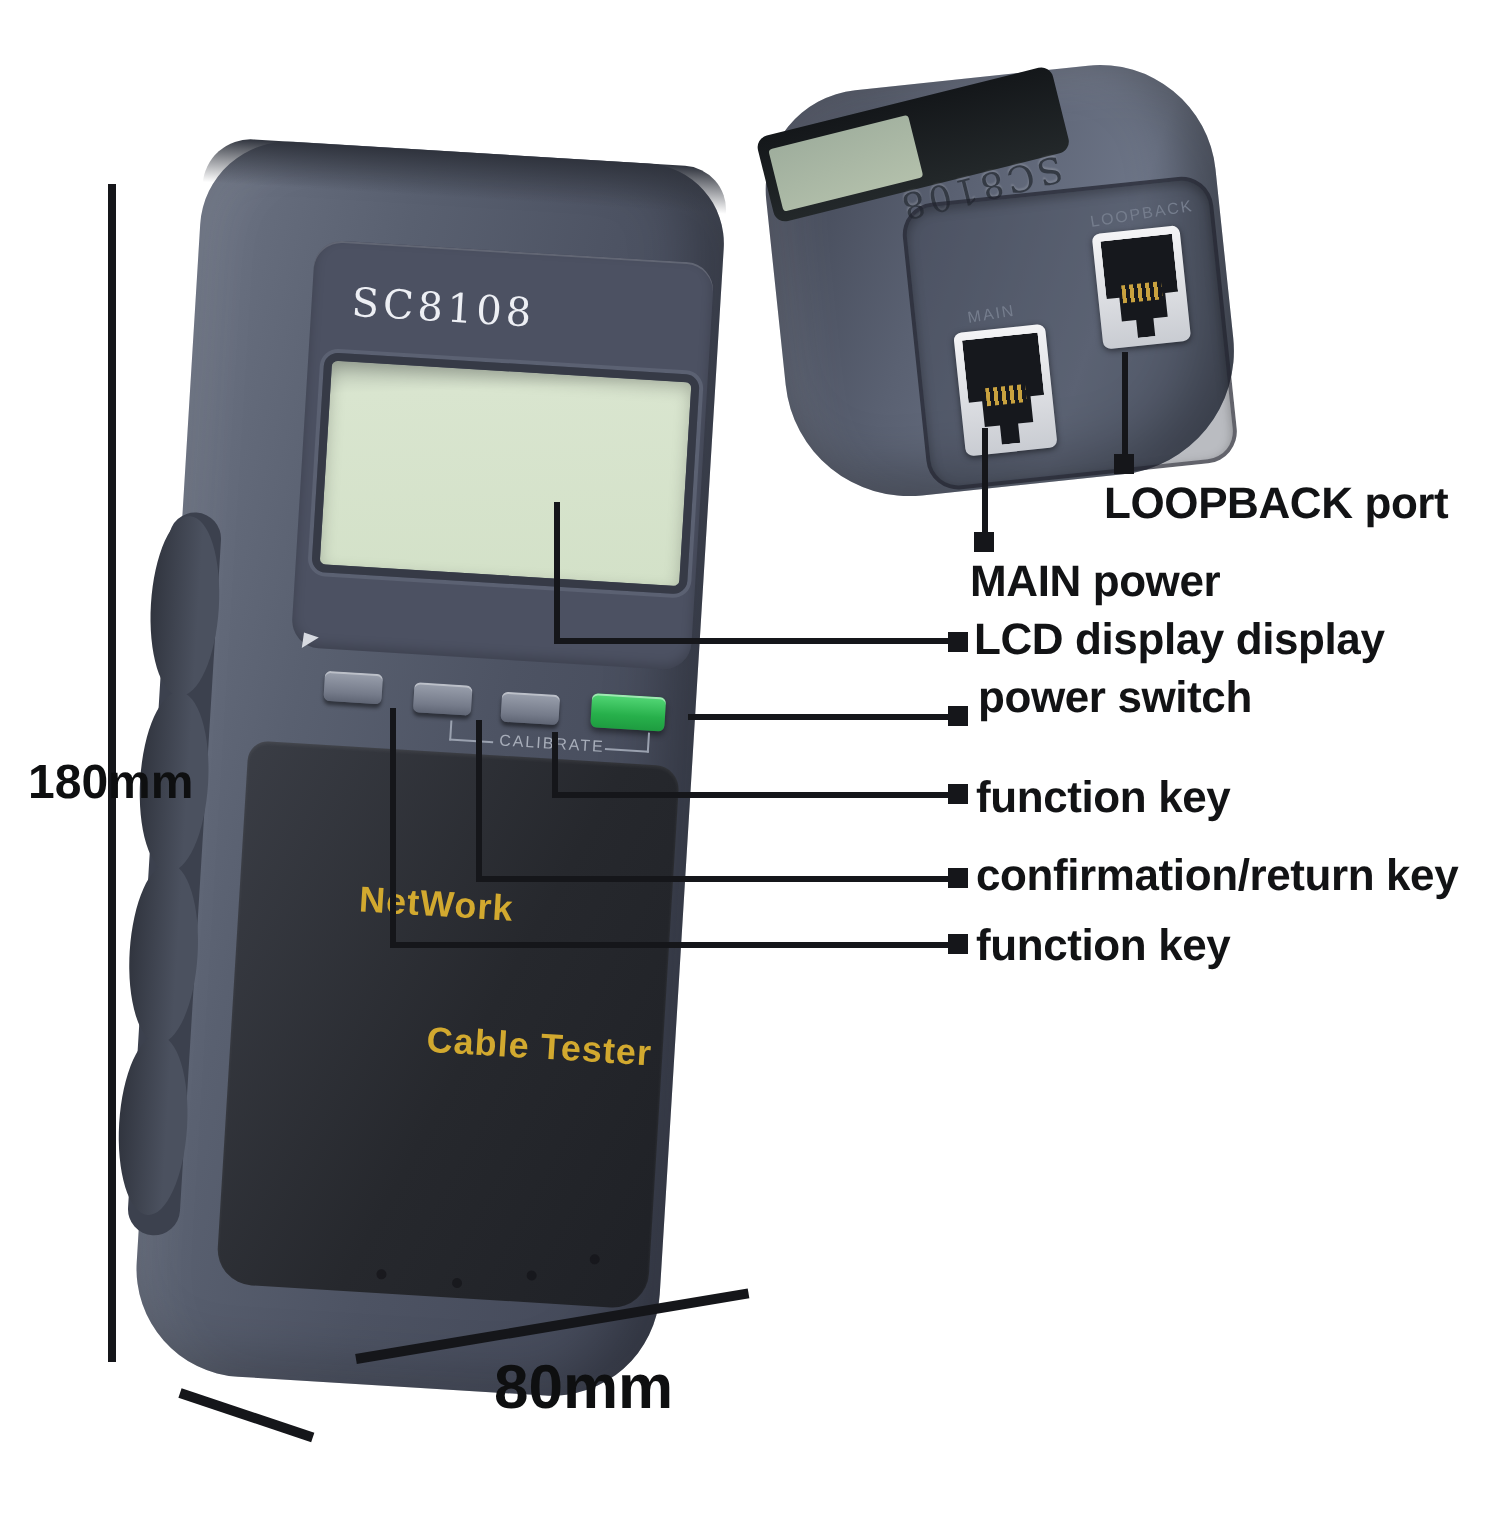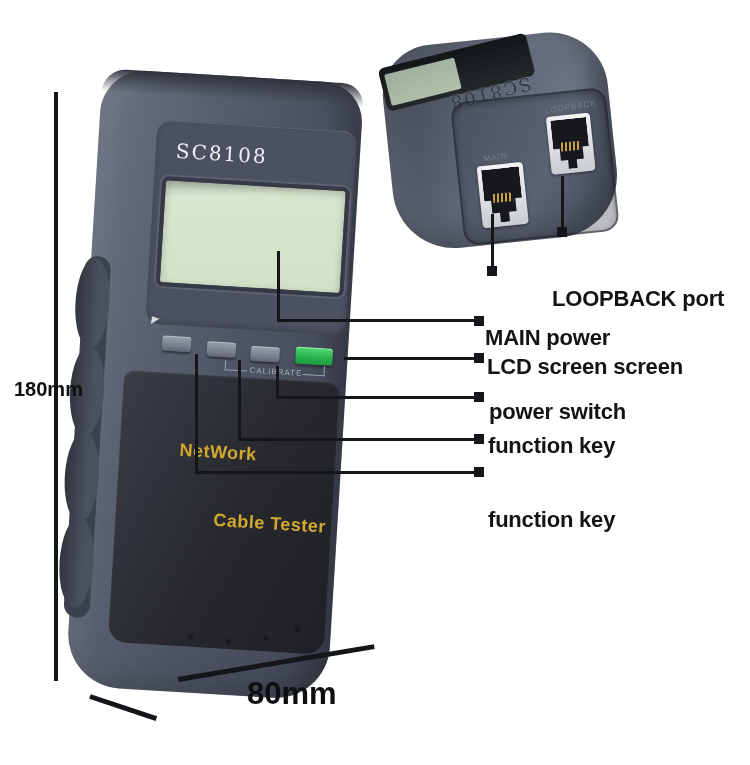--- a/index.html
+++ b/index.html
@@ -3,21 +3,21 @@
 <meta charset="utf-8">
 <style>
   html,body{margin:0;padding:0;background:#fff;}
   .stage{position:relative;width:750px;height:765px;background:#ffffff;overflow:hidden;
          font-family:"Liberation Sans",sans-serif;}
 
   
   .ln{position:absolute;background:#15161a;}
   .sq{position:absolute;width:10px;height:10px;background:#15161a;}
   .callout-label{position:absolute;font-weight:700;font-size:22px;color:#121315;
-                 white-space:nowrap;letter-spacing:-0.2px;margin-top:47px;}
+                 white-space:nowrap;letter-spacing:-0.2px;}
   .dim-label{position:absolute;font-weight:700;color:#0e0f10;white-space:nowrap;}
 
   
   .front-device{position:absolute;left:95px;top:76px;width:262px;height:618px;
     transform:rotate(3.5deg);transform-origin:50% 20%;
     border-radius:44px 40px 54px 54px;
     background:linear-gradient(100deg,#6b7282 0%,#596070 30%,#4d5363 58%,#424757 100%);
     box-shadow:inset -16px -4px 30px rgba(0,0,0,.28), inset 12px 6px 24px rgba(255,255,255,.08);}
   .top-edge{position:absolute;left:0;top:0;width:262px;height:24px;
     border-radius:44px 40px 0 0;
@@ -137,51 +137,52 @@
       <div class="port-engraving" style="left:92px;top:10px;transform:rotate(-3deg);">LOOPBACK</div>
       <div class="rj45" style="left:92px;top:22px;width:36px;height:50px;">
         <div class="rj45-hole">
             <div class="rj45-pins"></div>
           </div>
       </div>
     </div>
   </div>
 
   <div class="ln" style="left:54px;top:92px;width:4px;height:589px;"></div>
-  <div class="dim-label" style="left:14px;top:378px;font-size:20px;">180mm</div>
+  <div class="dim-label" style="left:14px;top:378px;font-size:24px;">180mm</div>
 
   <div class="ln" style="left:178px;top:677px;width:199px;height:5px;transform:rotate(-9.5deg);transform-origin:0 50%;"></div>
   <div class="dim-label" style="left:247px;top:676px;font-size:31px;">80mm</div>
 
   <div class="ln" style="left:90px;top:694px;width:70px;height:5px;transform:rotate(18.5deg);transform-origin:0 50%;"></div>
 
   <div class="ln" style="left:561px;top:176px;width:3px;height:54px;"></div>
   <div class="sq" style="left:557px;top:227px;"></div>
   <div class="callout-label" style="left:552px;top:239px;">LOOPBACK port</div>
 
   <div class="ln" style="left:491px;top:214px;width:3px;height:56px;"></div>
   <div class="sq" style="left:487px;top:266px;"></div>
   <div class="callout-label" style="left:485px;top:278px;">MAIN power</div>
 
   <div class="ln" style="left:277px;top:251px;width:3px;height:71px;"></div>
   <div class="ln" style="left:277px;top:319px;width:201px;height:3px;"></div>
   <div class="sq" style="left:474px;top:316px;"></div>
-  <div class="callout-label" style="left:487px;top:307px;">LCD screen screen</div>
+  <div class="callout-label" style="left:487px;top:307px;">LCD display display</div>
 
   <div class="ln" style="left:344px;top:357px;width:134px;height:3px;"></div>
   <div class="sq" style="left:474px;top:353px;"></div>
-  <div class="callout-label" style="left:489px;top:352px;">power switch</div>
+  <div class="callout-label" style="left:489px;top:336px;">power switch</div>
 
   <div class="ln" style="left:276px;top:366px;width:3px;height:33px;"></div>
   <div class="ln" style="left:276px;top:396px;width:201px;height:3px;"></div>
   <div class="sq" style="left:474px;top:392px;"></div>
   <div class="callout-label" style="left:488px;top:386px;">function key</div>
 
   <div class="ln" style="left:238px;top:360px;width:3px;height:80px;"></div>
   <div class="ln" style="left:238px;top:438px;width:240px;height:3px;"></div>
   <div class="sq" style="left:474px;top:434px;"></div>
+  <div class="callout-label" style="left:488px;top:425px;">confirmation/return key</div>
 
   <div class="ln" style="left:195px;top:354px;width:3px;height:119px;"></div>
   <div class="ln" style="left:195px;top:471px;width:283px;height:3px;"></div>
   <div class="sq" style="left:474px;top:467px;"></div>
   <div class="callout-label" style="left:488px;top:460px;">function key</div>
 
 </div>
 
 </body></html>

